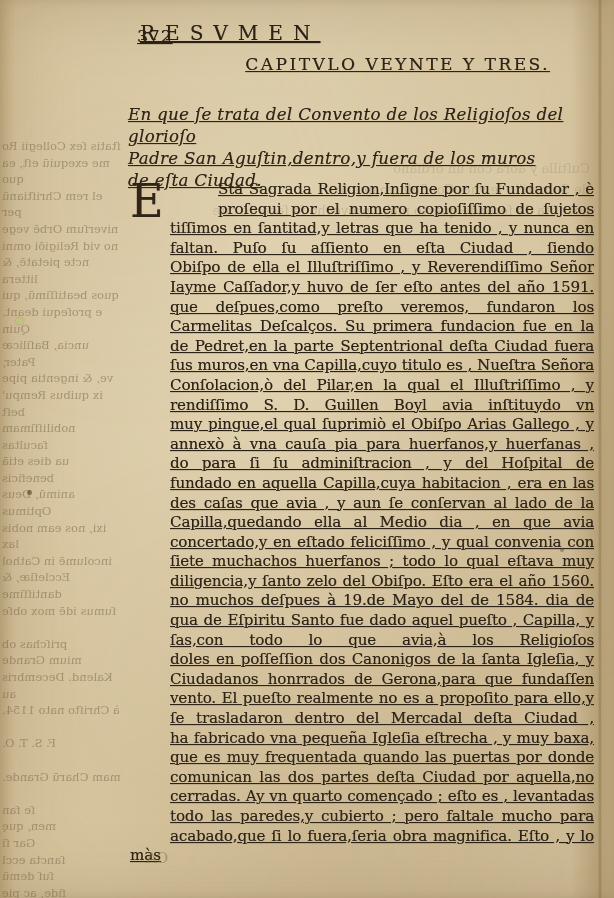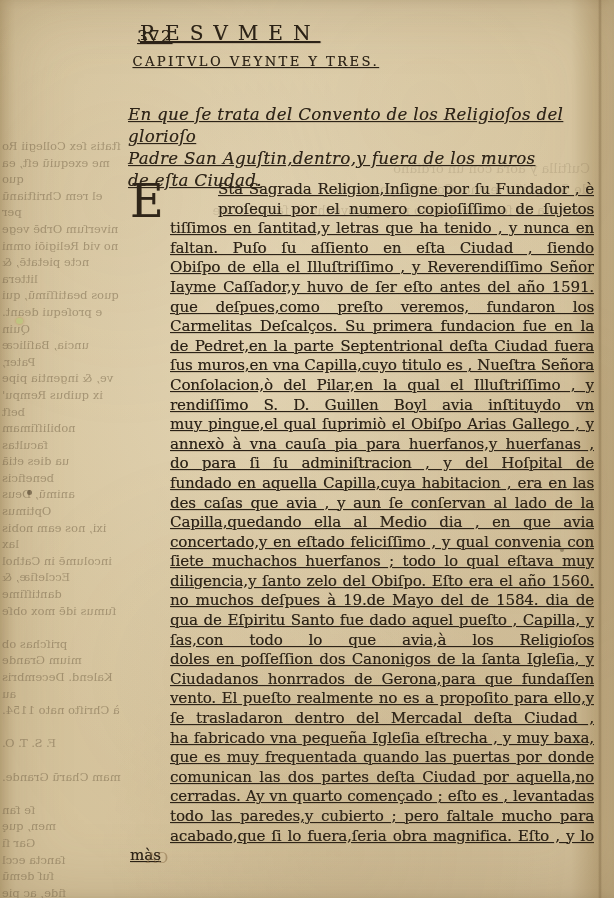--- a/index.html
+++ b/index.html
@@ -12,22 +12,22 @@
       linear-gradient(90deg,#c6b287 0,#d5c39c 2.5%,#d9c8a3 93%,#c2ad83 97.6%,#cfbc93 100%),
       linear-gradient(180deg,#e2d4b2 0,#d8c7a1 2%,#d8c7a1 95%,#c9b58c 100%);
     box-shadow: inset 0 0 70px rgba(118,94,58,.28), inset 0 0 10px rgba(118,94,58,.18);
   }
   .crease{position:absolute;right:12px;top:0;bottom:0;width:4px;
     background:linear-gradient(90deg,rgba(110,88,55,0),rgba(110,88,55,.38),rgba(110,88,55,0));}
   .ink{color:#2a2116;text-shadow:.3px .3px .6px rgba(46,35,22,.5);text-decoration:underline;}
   .pagenum{position:absolute;left:137px;top:26px;font-size:17px;letter-spacing:1px;}
   .running{position:absolute;left:130px;top:21px;width:420px;text-align:left;
     font-size:20px;letter-spacing:10px;text-indent:10px;}
-  .chapter{position:absolute;left:130px;top:54px;width:420px;text-align:left;
-    font-size:13px;letter-spacing:2.5px;text-indent:2.5px;}
+  .chapter{position:absolute;left:130px;top:54px;width:420px;text-align:right;
+    font-size:17px;letter-spacing:2.5px;text-indent:2.5px;}
   .subtitle{position:absolute;left:128px;top:104px;width:466px;text-align:left;
     font-style:italic;font-size:16.5px;line-height:22px;letter-spacing:.4px;}
   .bodyblock{position:absolute;left:130px;top:180px;width:464px;}
   .dropcap{position:absolute;left:0;top:1px;font-size:46px;line-height:40px;}
   .bl{font-size:15px;line-height:19.6px;height:19.6px;overflow:hidden;
     text-align:justify;text-align-last:justify;letter-spacing:-.1px;white-space:nowrap;
     text-align-last:justify;white-space:normal;margin-left:40px;}
   .bl.indent{padding-left:48px;}
   .catchword{font-size:15px;line-height:19.6px;height:19.6px;text-align:left;padding-right:6px;}
   .bleed{position:absolute;color:rgba(108,92,64,.62);transform:scaleX(-1);

